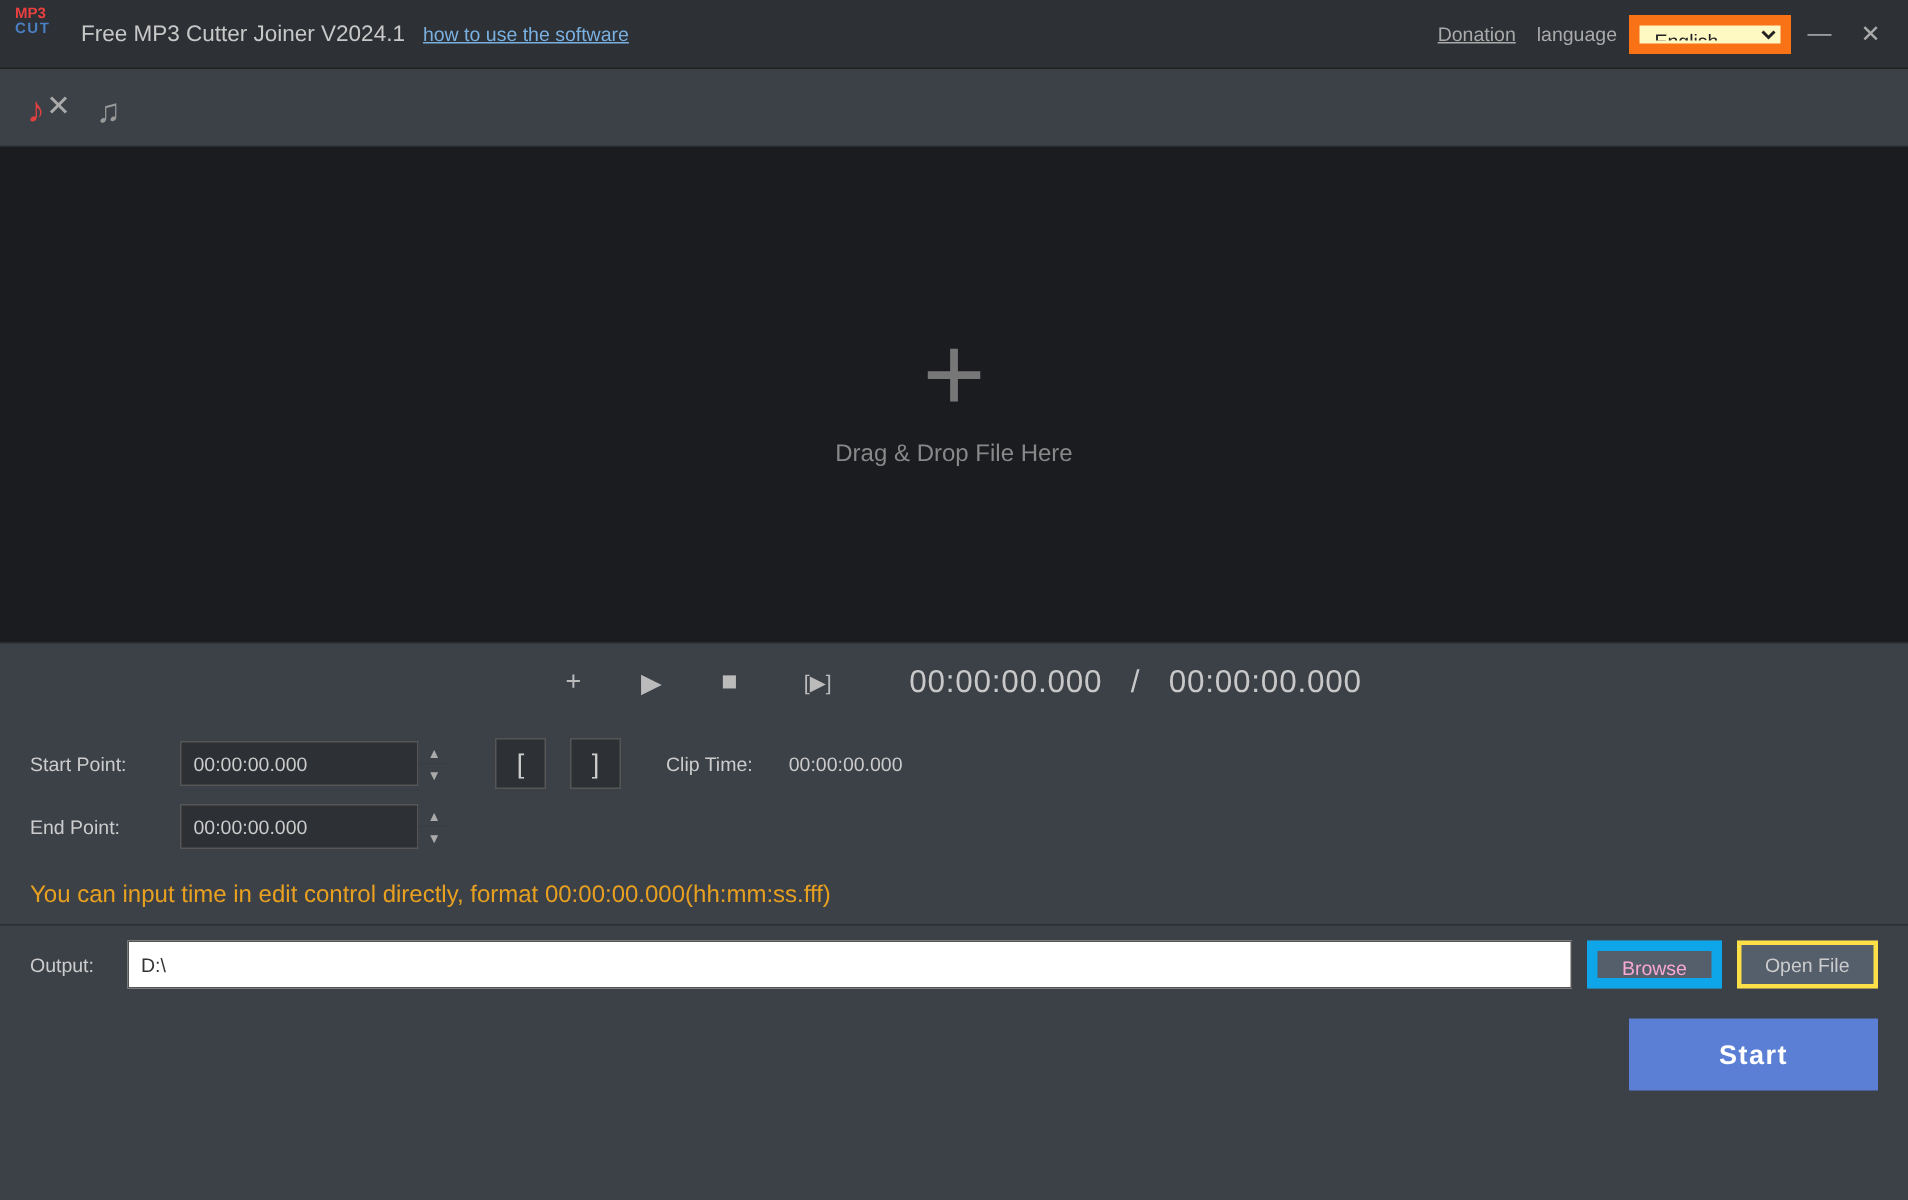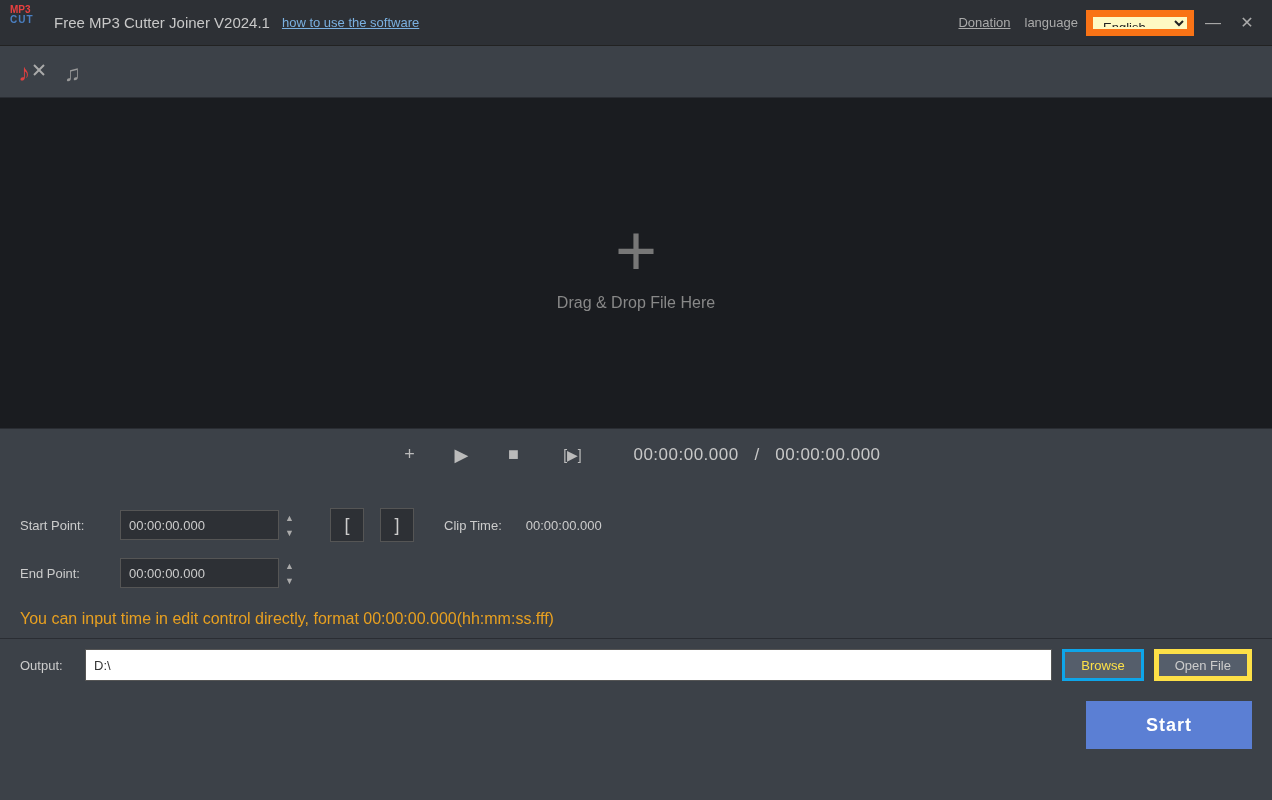--- a/index.html
+++ b/index.html
@@ -154,36 +154,35 @@
       background: none;
       border: none;
       cursor: pointer;
       display: flex;
       align-items: center;
       justify-content: center;
       color: #bbb;
       font-size: 18px;
     }
     #time-display {
-      font-size: 17px;
+      font-size: 21px;
       color: #c8c8c8;
       margin-left: 20px;
       letter-spacing: 0.5px;
     }
 
     
     #edit-section {
       background: #3c4148;
       padding: 12px 20px 8px 20px;
     }
     .edit-row {
       display: flex;
       align-items: center;
       margin-bottom: 10px;
-      margin-top: 16px;
     }
     .edit-label {
       font-size: 13px;
       color: #ccc;
       width: 100px;
       flex-shrink: 0;
     }
     .time-input-wrap {
       position: relative;
       margin-right: 30px;
@@ -282,31 +281,31 @@
       background: #fff;
       border: 1px solid #555;
       color: #333;
       font-size: 13px;
       padding: 4px 8px;
       height: 32px;
       outline: none;
     }
     #browse-btn {
       background: #555e6b;
-      border: 3px solid #0ea5e9;
-      color: #fde047;
+      border: 7px solid #0ea5e9;
+      color: #f9a8d4;
       font-size: 13px;
       padding: 4px 16px;
       height: 32px;
       cursor: pointer;
       flex-shrink: 0;
     }
     #open-file-btn {
       background: #555e6b;
-      border: 5px solid #fde047;
+      border: 3px solid #fde047;
       color: #ccc;
       font-size: 13px;
       padding: 4px 16px;
       height: 32px;
       cursor: pointer;
       flex-shrink: 0;
     }
 
     
     #start-section {

